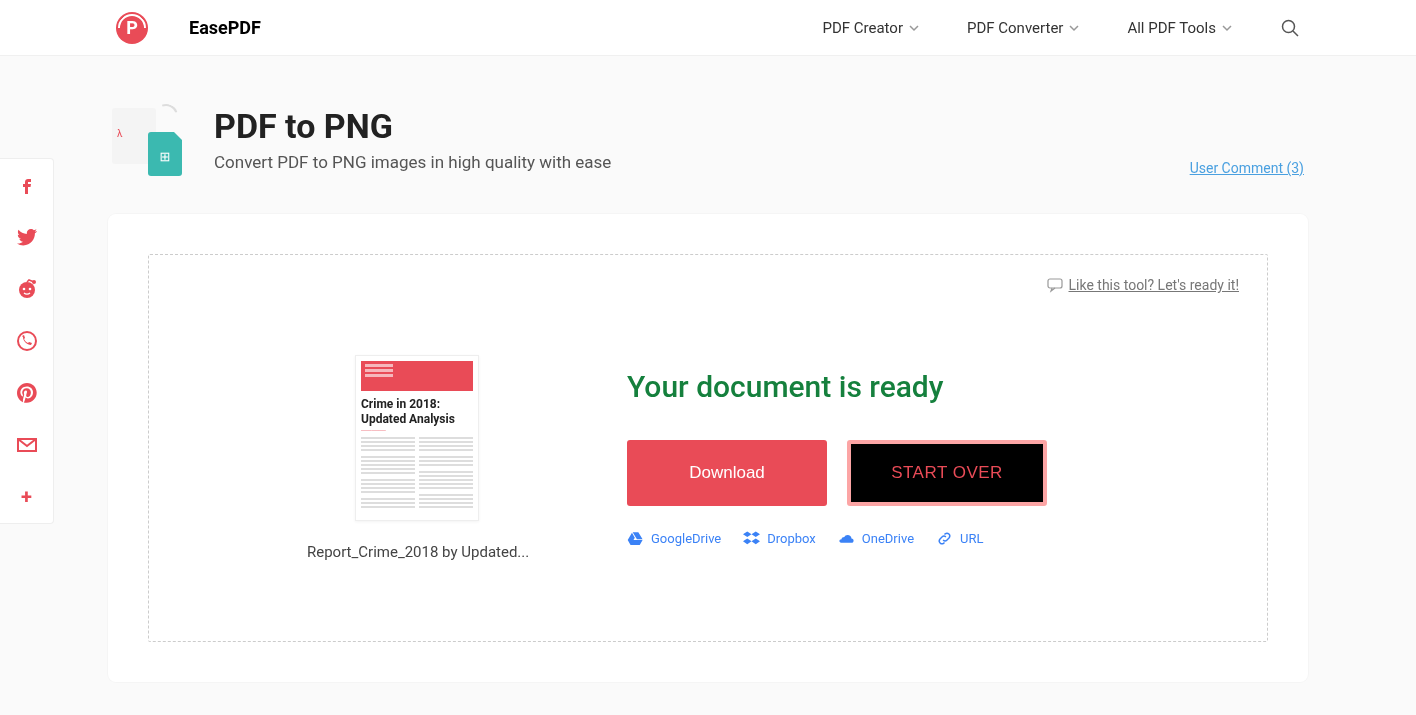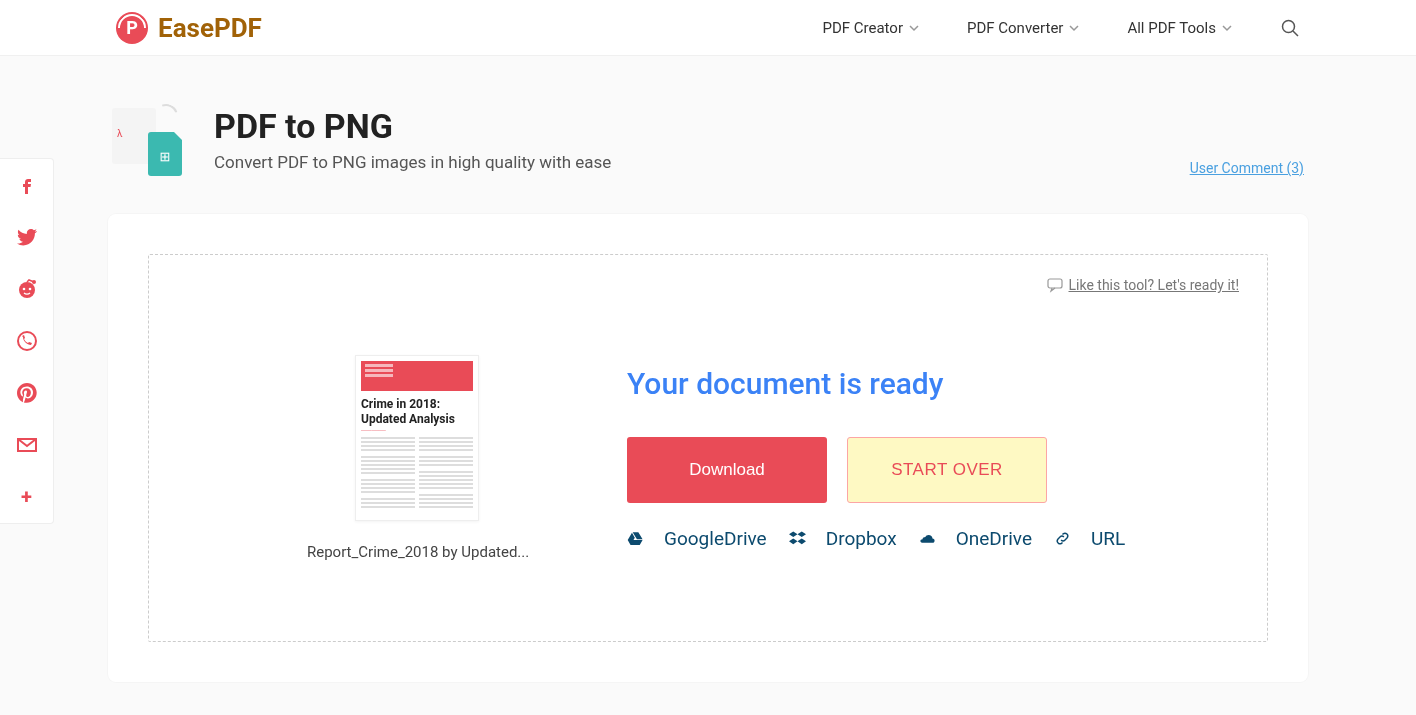--- a/index.html
+++ b/index.html
@@ -3,21 +3,21 @@
   <meta charset="utf-8">
   <style>
     * { margin: 0; padding: 0; box-sizing: border-box; }
     body { font-family: -apple-system, BlinkMacSystemFont, "Segoe UI", Roboto, Arial, sans-serif; background: #fafafa; color: #333; }
     
     .header { background: #fff; height: 56px; display: flex; align-items: center; padding: 0 116px; border-bottom: 1px solid #f0f0f0; }
     .logo-wrap { display: flex; align-items: center; gap: 10px; }
     .logo-circle { width: 32px; height: 32px; background: #e94b57; border-radius: 50%; display: flex; align-items: center; justify-content: center; color: #fff; font-weight: bold; font-size: 18px; position: relative; }
     .logo-circle::before { content: ""; position: absolute; inset: 2px; border: 2px solid #fff; border-radius: 50%; border-right-color: transparent; border-bottom-color: transparent; transform: rotate(45deg); }
     .logo-circle span { position: relative; z-index: 1; }
-    .brand { font-size: 26px; font-weight: 700; color: #a16207; }
+    .brand { font-size: 18px; font-weight: 700; color: #000000; margin-left: 31px; }
     .nav { margin-left: auto; display: flex; align-items: center; gap: 48px; justify-content: flex-end; }
     .nav-item { display: flex; align-items: center; gap: 6px; color: #333; font-size: 15px; cursor: pointer; }
     .chev { width: 10px; height: 10px; }
     .search-btn { width: 20px; height: 20px; cursor: pointer; color: #555; }
     
     .social-rail { position: fixed; left: 0; top: 158px; width: 54px; background: #fff; border: 1px solid #eee; border-left: none; border-radius: 0 4px 4px 0; display: flex; flex-direction: column; align-items: center; padding: 14px 0; gap: 28px; z-index: 20; }
     .social-ic { width: 24px; height: 24px; color: #e94b57; cursor: pointer; display: flex; align-items: center; justify-content: center; font-size: 20px; font-weight: bold; }
     
     .container { max-width: 1200px; margin: 0 auto; padding: 50px 0 30px; }
     .title-row { display: flex; align-items: flex-start; gap: 32px; padding: 0 4px; }
@@ -44,27 +44,27 @@
     .thumb-bar span { display: block; background: rgba(255,255,255,0.6); height: 3px; margin-bottom: 2px; width: 28px; }
     .thumb h6 { font-size: 12px; font-weight: bold; color: #222; margin-bottom: 1px; }
     .thumb .sub { font-size: 5px; color: #e94b57; margin-bottom: 4px; display: block; }
     .thumb .cols { display: flex; gap: 4px; }
     .thumb .col { flex: 1; }
     .thumb .ln { height: 2px; background: #ddd; margin-bottom: 2px; }
     .thumb .para { margin-bottom: 5px; }
     .file-name { margin-top: 22px; font-size: 15px; color: #444; text-align: center; max-width: 220px; white-space: nowrap; }
     
     .action-col { flex: 1; }
-    .ready { font-size: 30px; font-weight: 500; color: #3b82f6; margin-bottom: 36px; }
+    .ready { font-size: 30px; font-weight: 500; color: #15803d; margin-bottom: 36px; }
     .btn-row { display: flex; gap: 20px; margin-bottom: 24px; margin-top: 16px; }
     .btn { height: 66px; border-radius: 3px; font-size: 17px; display: flex; align-items: center; justify-content: center; cursor: pointer; border: none; }
     .btn-dl { width: 200px; background: #e94b57; color: #fff; }
-    .btn-so { width: 200px; background: #fef9c3; color: #e94b57; border: 1px solid #fca5a5; letter-spacing: 0.5px; }
+    .btn-so { width: 200px; background: #000000; color: #e94b57; border: 4px solid #fca5a5; letter-spacing: 0.5px; }
     .cloud-row { display: flex; gap: 22px; align-items: center; }
-    .cloud-item { display: flex; align-items: center; gap: 20px; color: #0c4a6e; font-size: 19px; cursor: pointer; }
+    .cloud-item { display: flex; align-items: center; gap: 7px; color: #3b82f6; font-size: 13px; cursor: pointer; }
     .cloud-item svg { width: 17px; height: 17px; }
   </style>
 </head>
 <body>
 
 <header class="header">
   <div class="logo-wrap">
     <div class="logo-circle">
         <span>P</span>
       </div>

